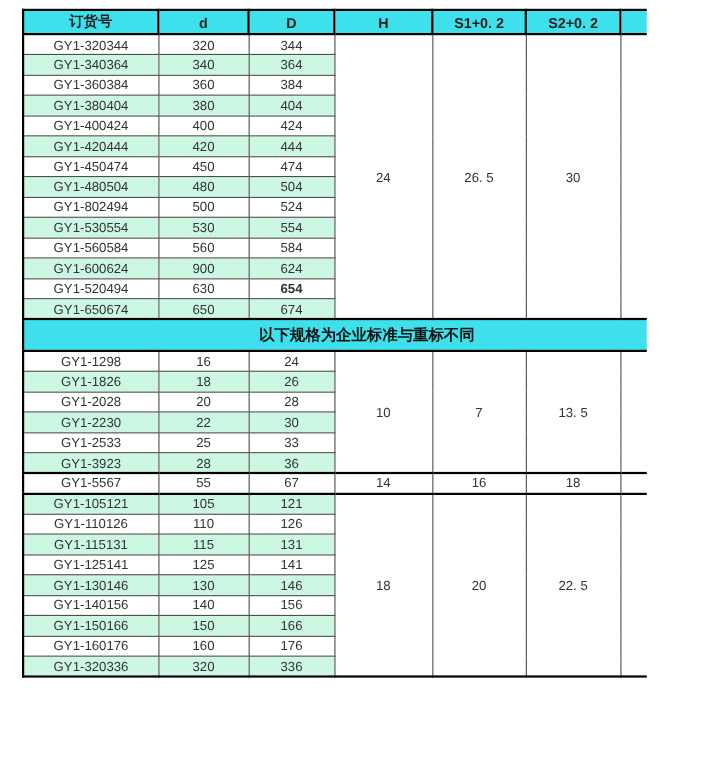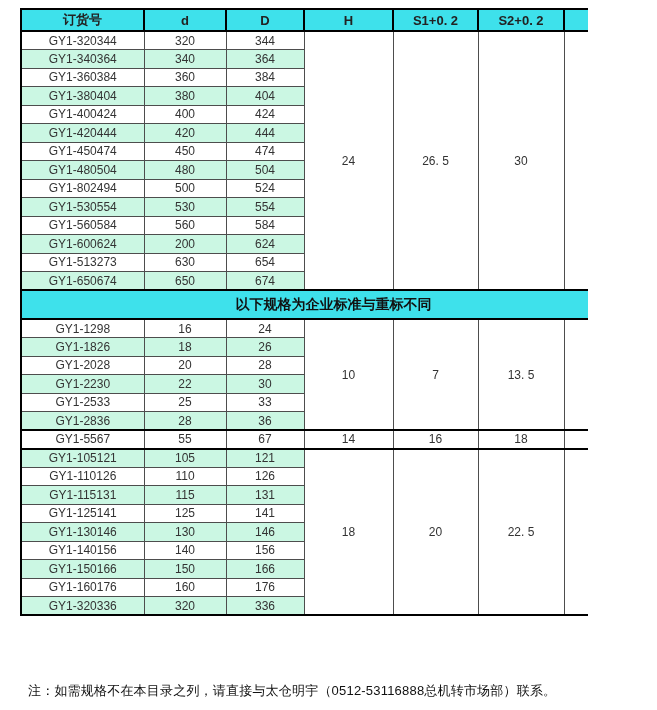--- a/index.html
+++ b/index.html
@@ -66,21 +66,21 @@
     height:29px;
     font-size:14px;
     font-weight:bold;
     color:#111111;
     border-top:2px solid var(--border-dark);
     border-bottom:2px solid var(--border-dark);
     margin-top:28px;
   }
   tr.section-start td{border-top:2px solid var(--border-dark);}
   td.stripe{background:var(--stripe-bg);}
-  td.bold{font-weight:normal;margin-left:12px;}
+  td.bold{font-weight:bold;margin-left:12px;}
   td.merged{background:#ffffff;font-size:12px;}
   .note{
     position:absolute;
     left:28px;
     top:682px;
     font-size:13px;
     color:#111111;
     letter-spacing:0.2px;
   }
 </style>
@@ -164,25 +164,25 @@
           <td class="stripe">530</td>
           <td class="stripe">554</td>
         </tr>
         <tr>
           <td>GY1-560584</td>
           <td>560</td>
           <td>584</td>
         </tr>
         <tr>
           <td class="stripe">GY1-600624</td>
-          <td class="stripe">200</td>
+          <td class="stripe">900</td>
           <td class="stripe">624</td>
         </tr>
         <tr>
-          <td>GY1-513273</td>
+          <td>GY1-520494</td>
           <td>630</td>
           <td class="bold">654</td>
         </tr>
         <tr>
           <td class="stripe">GY1-650674</td>
           <td class="stripe">650</td>
           <td class="stripe">674</td>
         </tr>
         <tr class="banner-row">
           <td colspan="7">以下规格为企业标准与重标不同</td>
@@ -210,21 +210,21 @@
           <td class="stripe">GY1-2230</td>
           <td class="stripe">22</td>
           <td class="stripe">30</td>
         </tr>
         <tr>
           <td>GY1-2533</td>
           <td>25</td>
           <td>33</td>
         </tr>
         <tr>
-          <td class="stripe">GY1-2836</td>
+          <td class="stripe">GY1-3923</td>
           <td class="stripe">28</td>
           <td class="stripe">36</td>
         </tr>
         <tr class="section-start">
           <td>GY1-5567</td>
           <td>55</td>
           <td>67</td>
           <td rowspan="1" class="merged">14</td>
           <td rowspan="1" class="merged">16</td>
           <td rowspan="1" class="merged">18</td>
@@ -274,14 +274,13 @@
           <td>160</td>
           <td>176</td>
         </tr>
         <tr>
           <td class="stripe">GY1-320336</td>
           <td class="stripe">320</td>
           <td class="stripe">336</td>
         </tr>
       </tbody>
   </table>
-  <div class="note">注：如需规格不在本目录之列，请直接与太仓明宇（0512-53116888总机转市场部）联系。</div>
 </div>
 
 </body></html>

